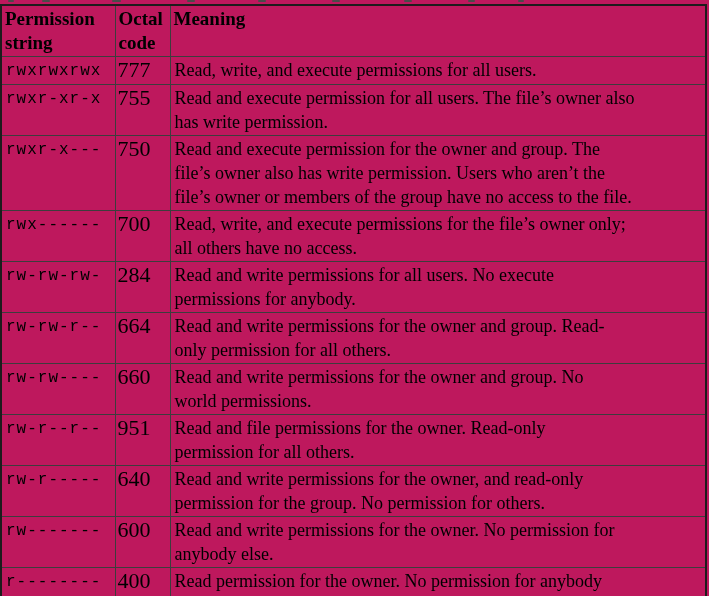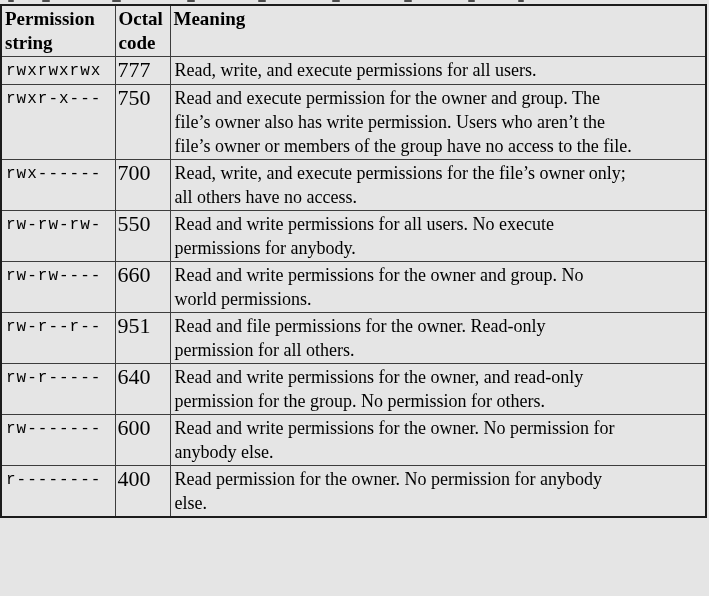--- a/index.html
+++ b/index.html
@@ -1,21 +1,21 @@
 <!DOCTYPE html>
 <html><head>
 <meta charset="utf-8">
 <style>
   * { box-sizing: border-box; }
   html, body { margin: 0; padding: 0; background: #ffffff; }
   .page {
     position: relative;
     width: 709px;
     height: 596px;
-    background: #e5e5e5;
+    background: #be185d;
     overflow: hidden;
     font-family: "Liberation Serif", serif;
     color: #000000;
   }
   
   .artifact-strip { position: absolute; top: 0; left: 0; width: 709px; height: 3px; }
   .artifact-strip i { position: absolute; top: 0; height: 2px; background: #4a4a4a; border-radius: 1px; }
 
   table.perm-table {
     position: absolute;
@@ -96,37 +96,49 @@
         <th>Meaning</th>
       </tr>
     </thead>
     <tbody>
       <tr>
         <td class="perm">rwxrwxrwx</td>
         <td class="octal">777</td>
         <td class="meaning">Read, write, and execute permissions for all users.</td>
       </tr>
       <tr>
+        <td class="perm">rwxr-xr-x</td>
+        <td class="octal">755</td>
+        <td class="meaning">Read and execute permission for all users. The file’s owner also
+has write permission.</td>
+      </tr>
+      <tr>
         <td class="perm">rwxr-x---</td>
         <td class="octal">750</td>
         <td class="meaning">Read and execute permission for the owner and group. The
 file’s owner also has write permission. Users who aren’t the
 file’s owner or members of the group have no access to the file.</td>
       </tr>
       <tr>
         <td class="perm">rwx------</td>
         <td class="octal">700</td>
         <td class="meaning">Read, write, and execute permissions for the file’s owner only;
 all others have no access.</td>
       </tr>
       <tr>
         <td class="perm">rw-rw-rw-</td>
-        <td class="octal">550</td>
+        <td class="octal">284</td>
         <td class="meaning">Read and write permissions for all users. No execute
 permissions for anybody.</td>
+      </tr>
+      <tr>
+        <td class="perm">rw-rw-r--</td>
+        <td class="octal">664</td>
+        <td class="meaning">Read and write permissions for the owner and group. Read-
+only permission for all others.</td>
       </tr>
       <tr>
         <td class="perm">rw-rw----</td>
         <td class="octal">660</td>
         <td class="meaning">Read and write permissions for the owner and group. No
 world permissions.</td>
       </tr>
       <tr>
         <td class="perm">rw-r--r--</td>
         <td class="octal">951</td>

